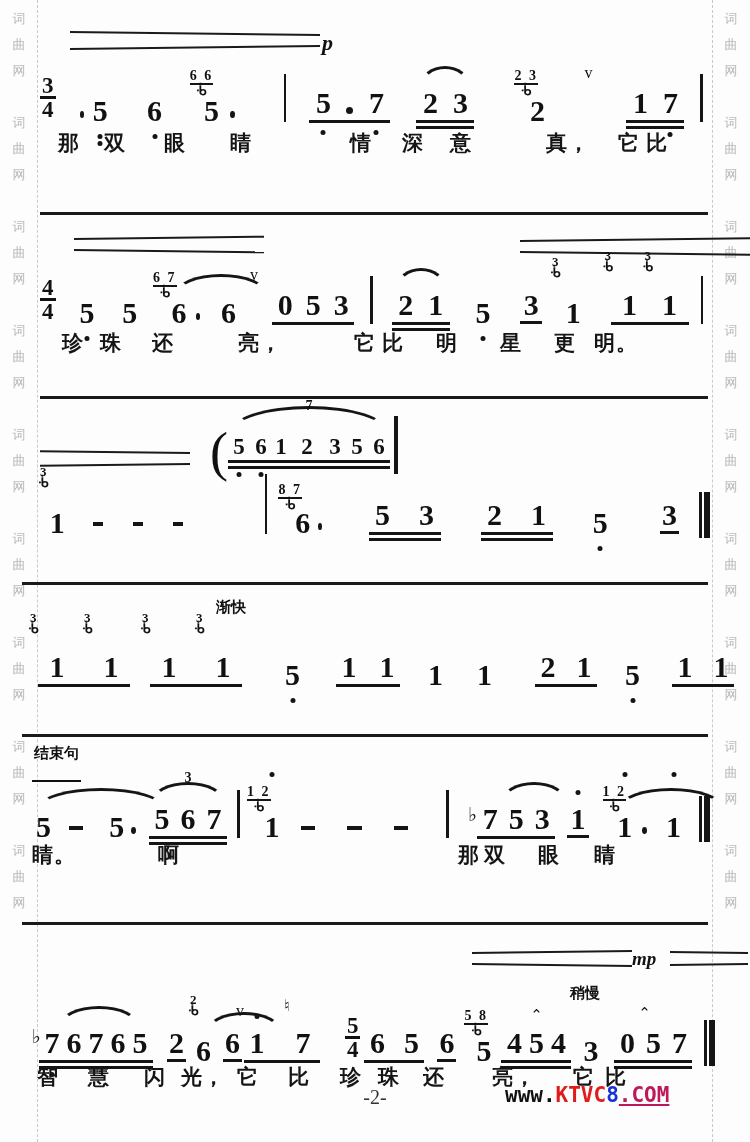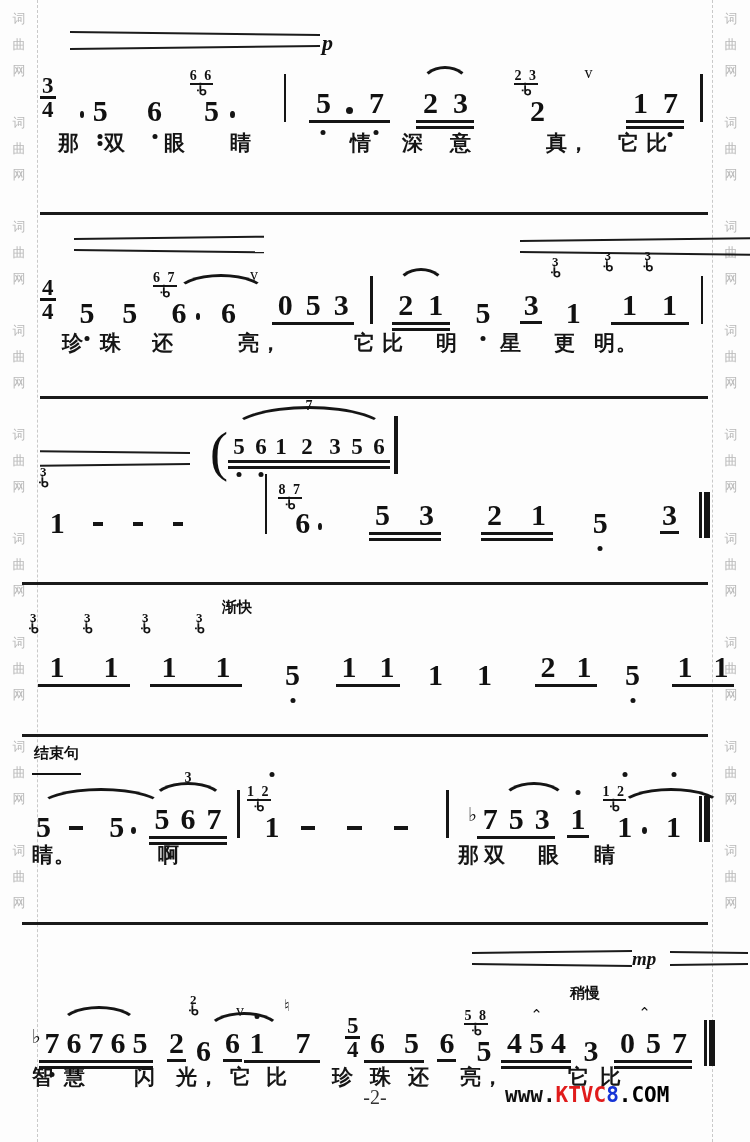--- a/index.html
+++ b/index.html
@@ -301,21 +301,21 @@
     font-weight: bold;
     font-size: 15px;
     color: #111;
   }
   .boxed-label {
     position: absolute;
     font-family: "DejaVu Sans", sans-serif;
     font-weight: bold;
     font-size: 15px;
     border-bottom: 2px solid #111;
-    padding: 0 2px 10px 2px;
+    padding: 0 2px 17px 2px;
   }
 
   
   .bigparen {
     font-family: "Liberation Serif", serif;
     font-size: 54px;
     line-height: 40px;
     align-self: flex-end;
     margin-bottom: 2px;
   }
@@ -333,21 +333,21 @@
     position: absolute;
     font-family: "DejaVu Sans Mono", monospace;
     font-weight: bold;
     font-size: 21px;
     letter-spacing: 0px;
     white-space: nowrap;
   }
   .site .s-www { color: #111111; }
   .site .s-ktvc { color: #e01b1b; }
   .site .s-8 { color: #1633d6; }
-  .site .s-com { color: #000000; }
+  .site .s-com { color: #be185d; text-decoration: underline; }
 
   .spacer { display: inline-block; }
 </style>
 </head>
 <body>
 
 <div id="page">
 
   <div class="wm-col left">
     <span class="wm-ch" style="margin-top:6px">词</span>
@@ -714,21 +714,21 @@
         <i class="thin"></i>
         <i class="thick"></i>
       </div>
     </div>
   </div>
 
   <div class="sys-rule" style="left:22px; width:686px; top:582px;"></div>
 
   <div class="system" style="top:590px; height:140px;">
 
-    <div class="tempo-label" style="left:182px; top:8px;font-family:Liberation Serif, serif;">渐快</div>
+    <div class="tempo-label" style="left:176px; top:8px;font-family:Liberation Serif, serif;">渐快</div>
 
     <div class="noterow" style="top:34px;">
       <div class="grp u1" style="margin-left:0px;">
         <div class="cell" style="width:34px; height:40px;">
           <span class="gr-left" style="position:absolute; left:-12px; bottom:26px;">
             <span>3</span>
             <span class="gtail">ᒀ</span>
           </span>
           <span class="num">1</span>
         </div>
@@ -902,21 +902,21 @@
       <span style="width:300px;">啊</span>
       <span style="width:26px;">那</span>
       <span style="width:54px;">双</span>
       <span style="width:56px;">眼</span>
       <span style="width:40px;">睛</span>
     </div>
   </div>
 
   <div class="sys-rule" style="left:22px; width:686px; top:922px;"></div>
 
-  <div class="system" style="top:928px; height:170px;">
+  <div class="system" style="top:928px; height:170px;text-align:center;">
 
     <div class="hairpin cre" style="left:432px; top:24px; width:160px;"></div>
     <div class="dyn" style="left:592px; top:20px; font-size:19px;">mp</div>
     <div class="hairpin dim" style="left:630px; top:24px; width:78px;"></div>
 
     <div class="tempo-label" style="left:530px; top:56px;">稍慢</div>
 
     <div class="noterow" style="top:72px;">
       <div class="acc" style="margin-left:-8px; margin-bottom:20px;">♭</div>
 

